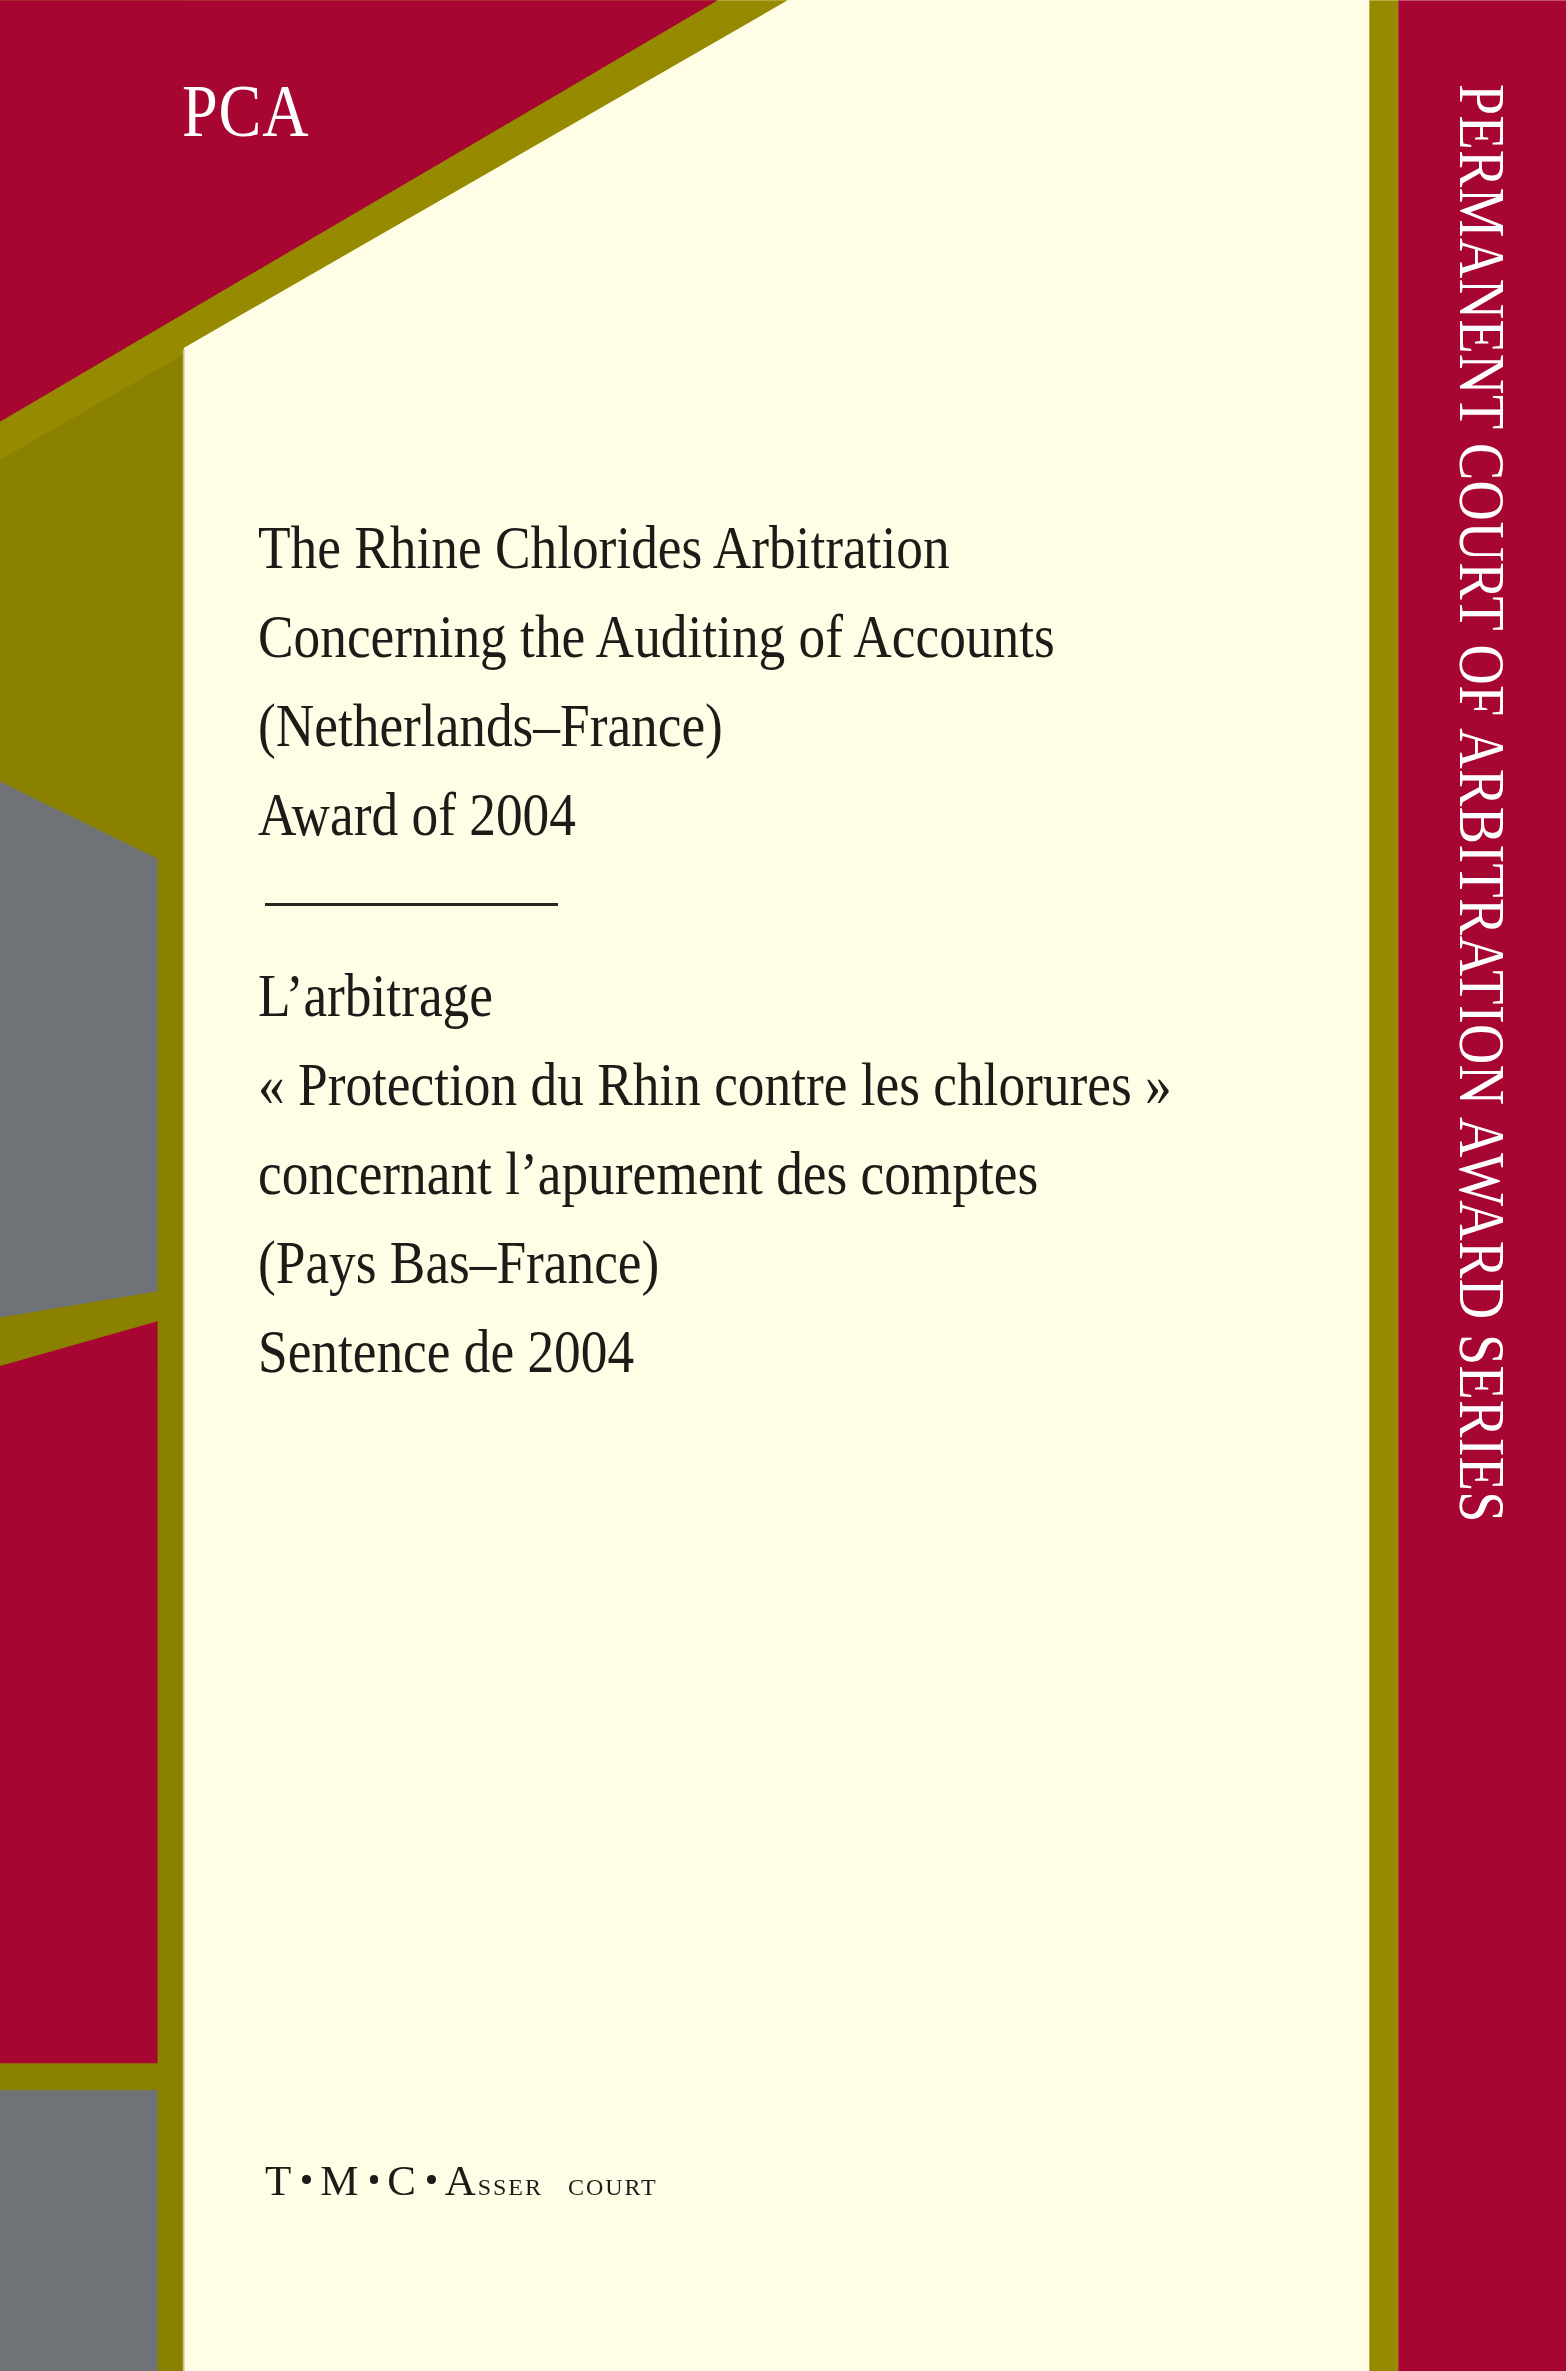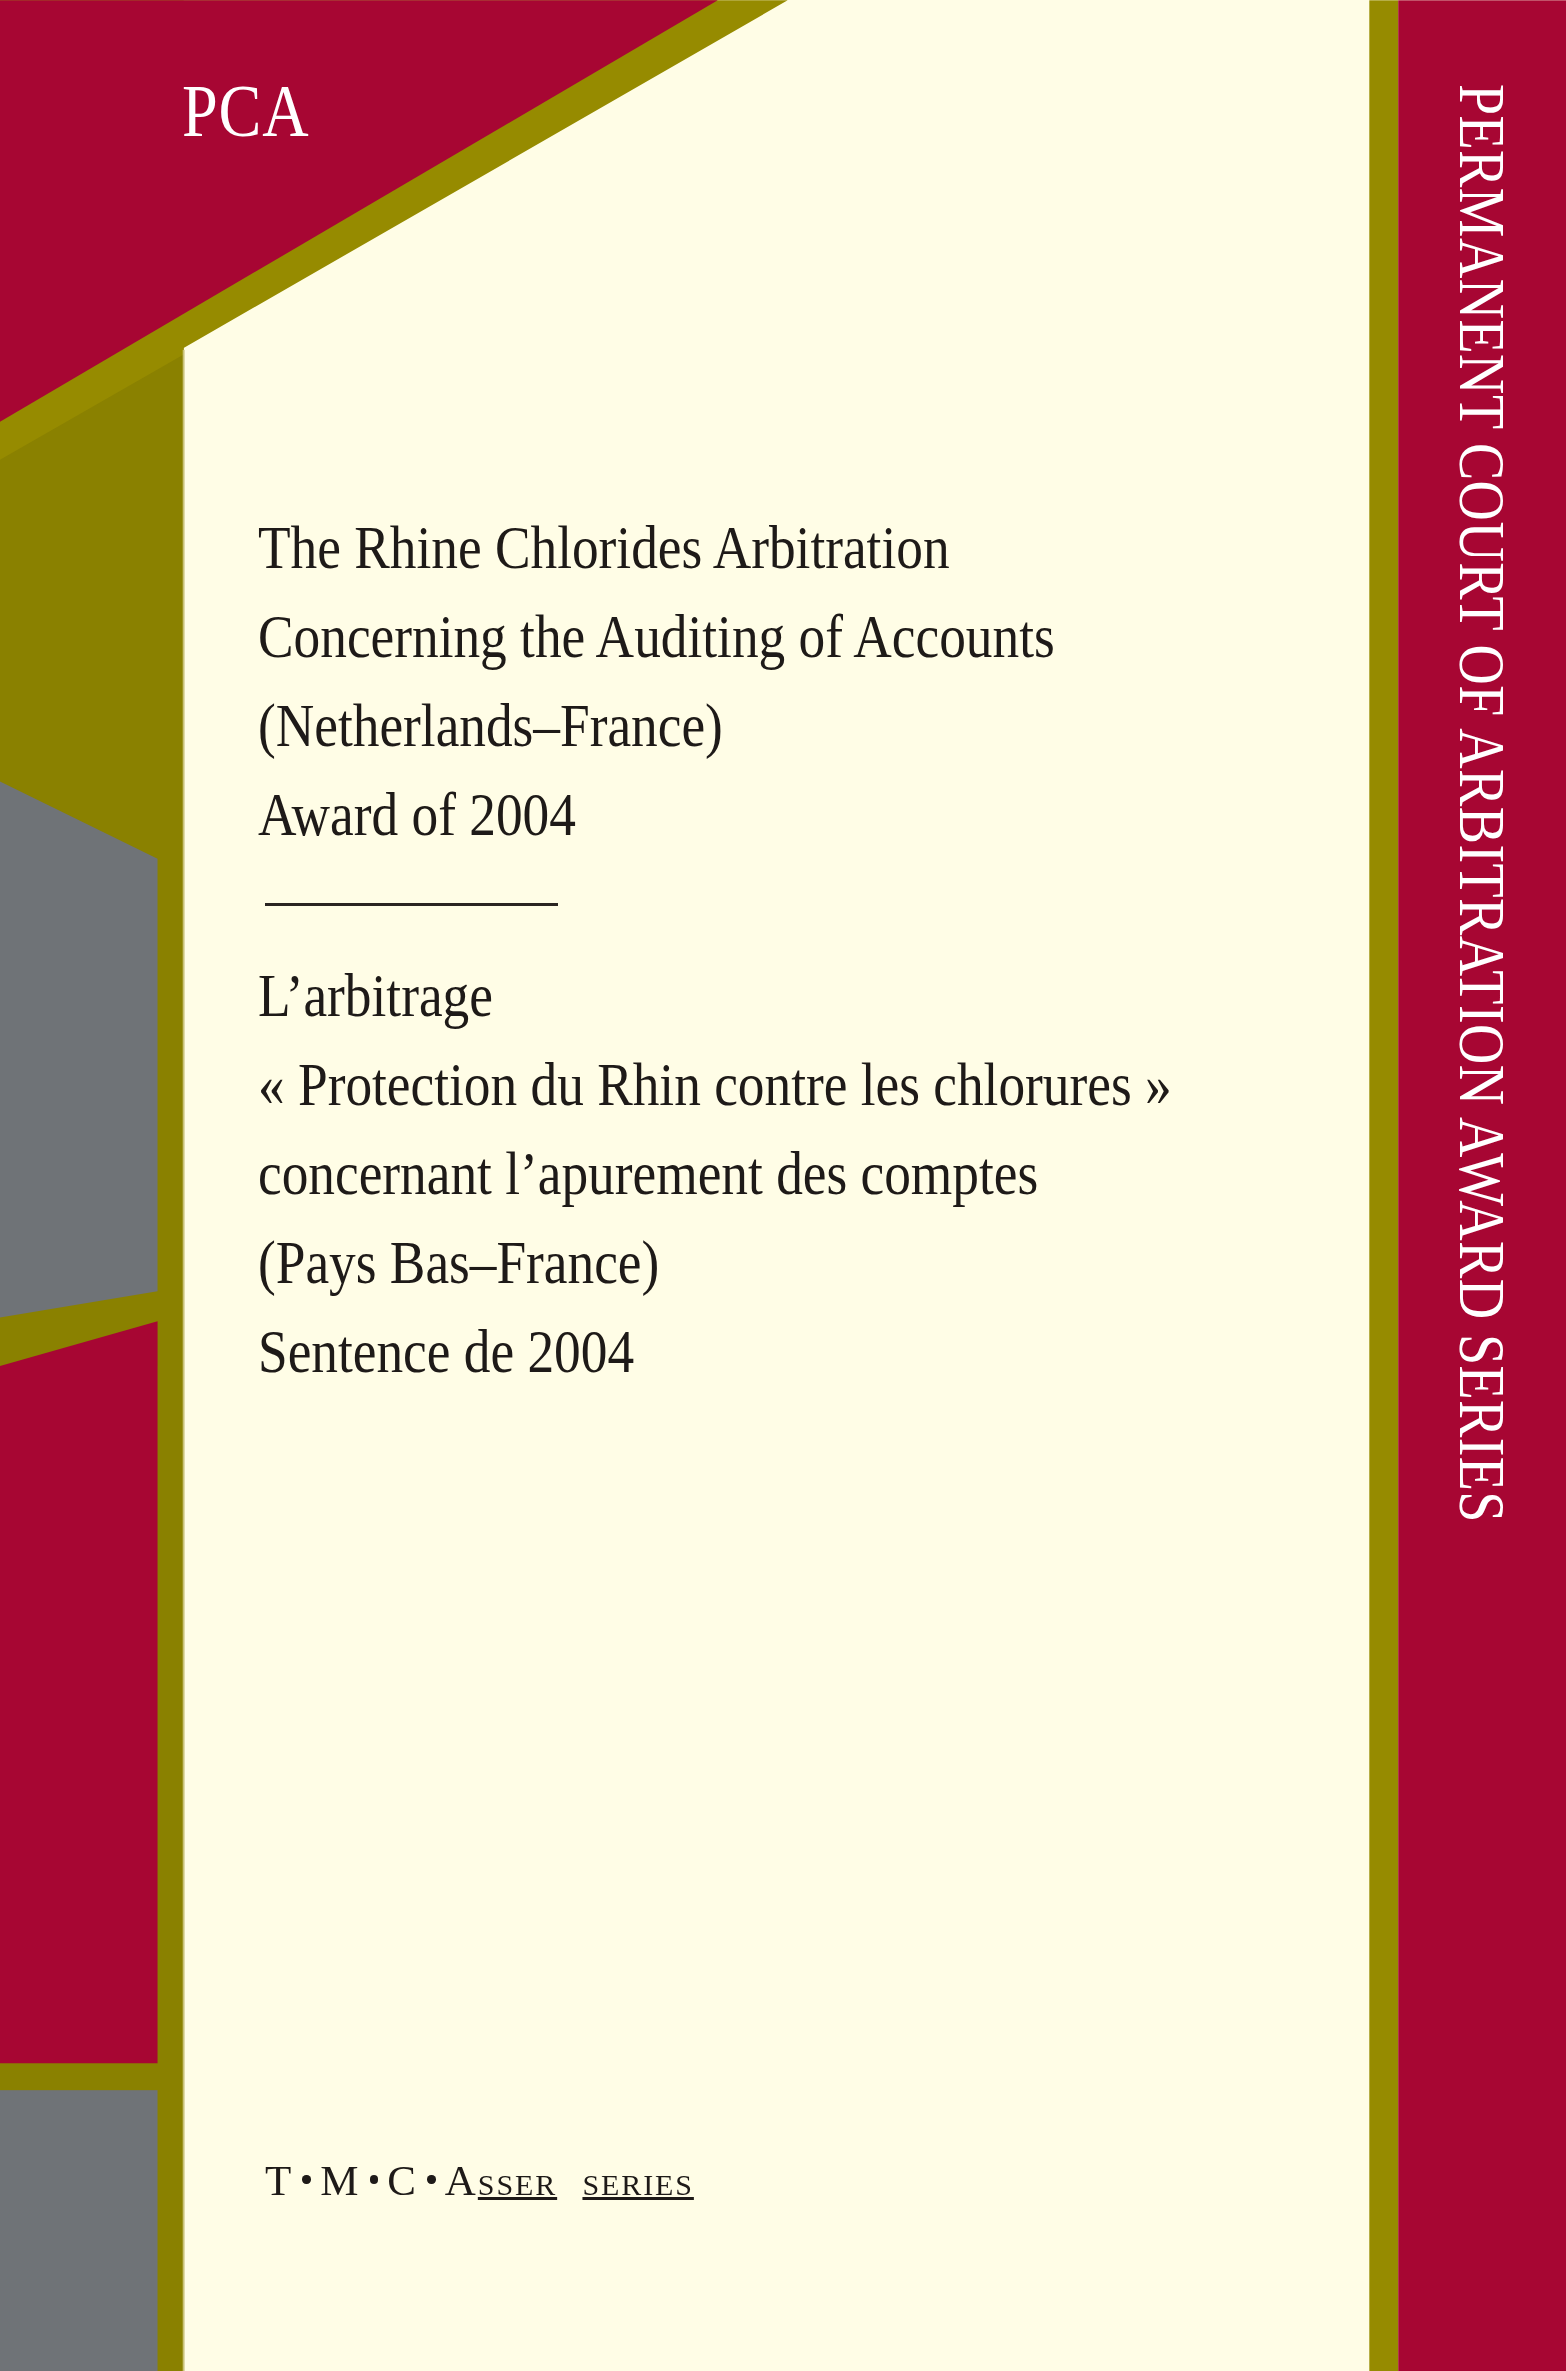--- a/index.html
+++ b/index.html
@@ -63,22 +63,21 @@
       position: absolute;
       left: 265px;
       top: 2159px;
       font-size: 43px;
       color: #1E1A18;
       letter-spacing: 1.9px;
       white-space: nowrap;
       line-height: 1;
     }
     .publisher .small-caps {
-      font-size: 30px;
-      text-decoration: underline;
+      font-size: 24px;
     }
     .publisher .dot {
       display: inline-block;
       width: 8.4px;
       height: 8.4px;
       border-radius: 50%;
       background: #1E1A18;
       vertical-align: middle;
       margin: 0 9.3px;
       position: relative;
@@ -144,19 +143,19 @@
 
 <div id="title-fr" class="title-block">
   <span class="line">L’arbitrage</span>
   <span class="line">« Protection du Rhin contre les chlorures »</span>
   <span class="line">concernant l’apurement des comptes</span>
   <span class="line">(Pays Bas–France)</span>
   <span class="line">Sentence de 2004</span>
 </div>
 
 <div class="publisher">
-  <span>T</span><span class="dot"></span><span>M</span><span class="dot"></span><span>C</span><span class="dot"></span><span>A</span><span class="small-caps">SSER</span>&nbsp;&nbsp;<span class="small-caps">SERIES</span>
+  <span>T</span><span class="dot"></span><span>M</span><span class="dot"></span><span>C</span><span class="dot"></span><span>A</span><span class="small-caps">SSER</span>&nbsp;&nbsp;<span class="small-caps">COURT</span>
 </div>
 
 <div class="spine-text">
   <span>PERMANENT COURT OF ARBITRATION AWARD SERIES</span>
 </div>
 
 
 </body></html>

